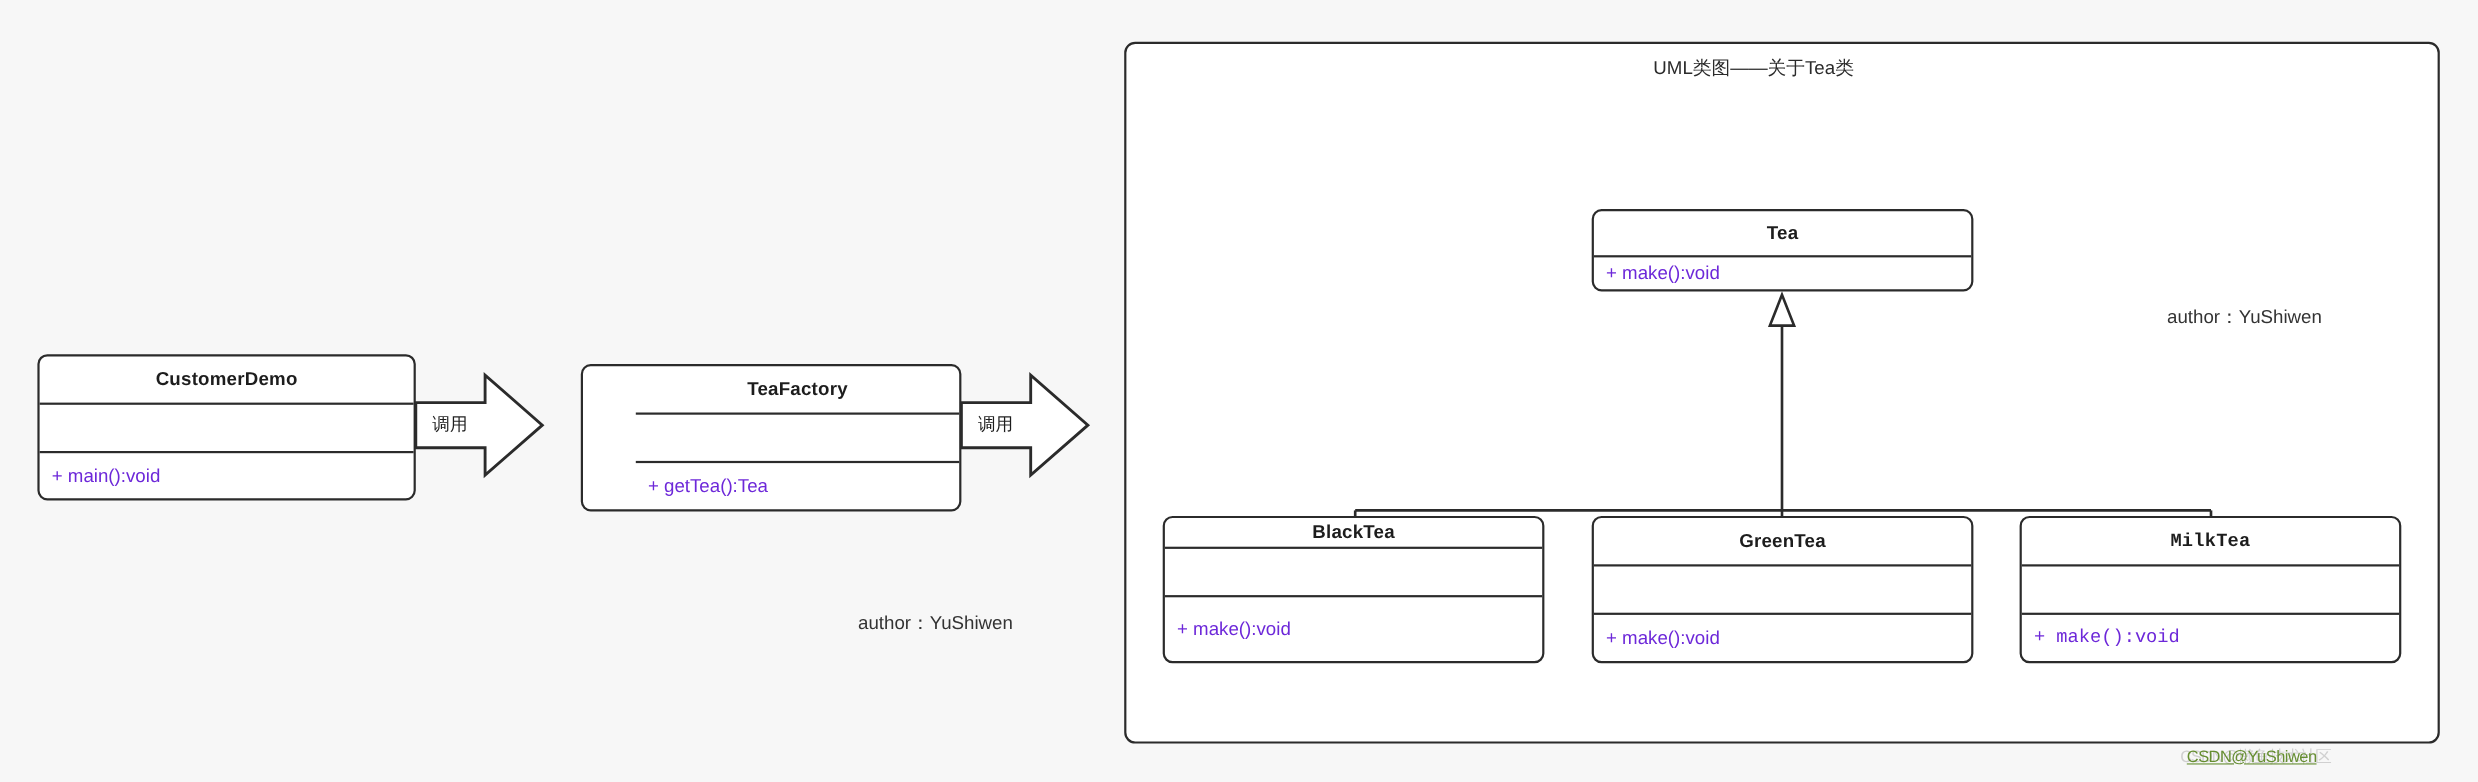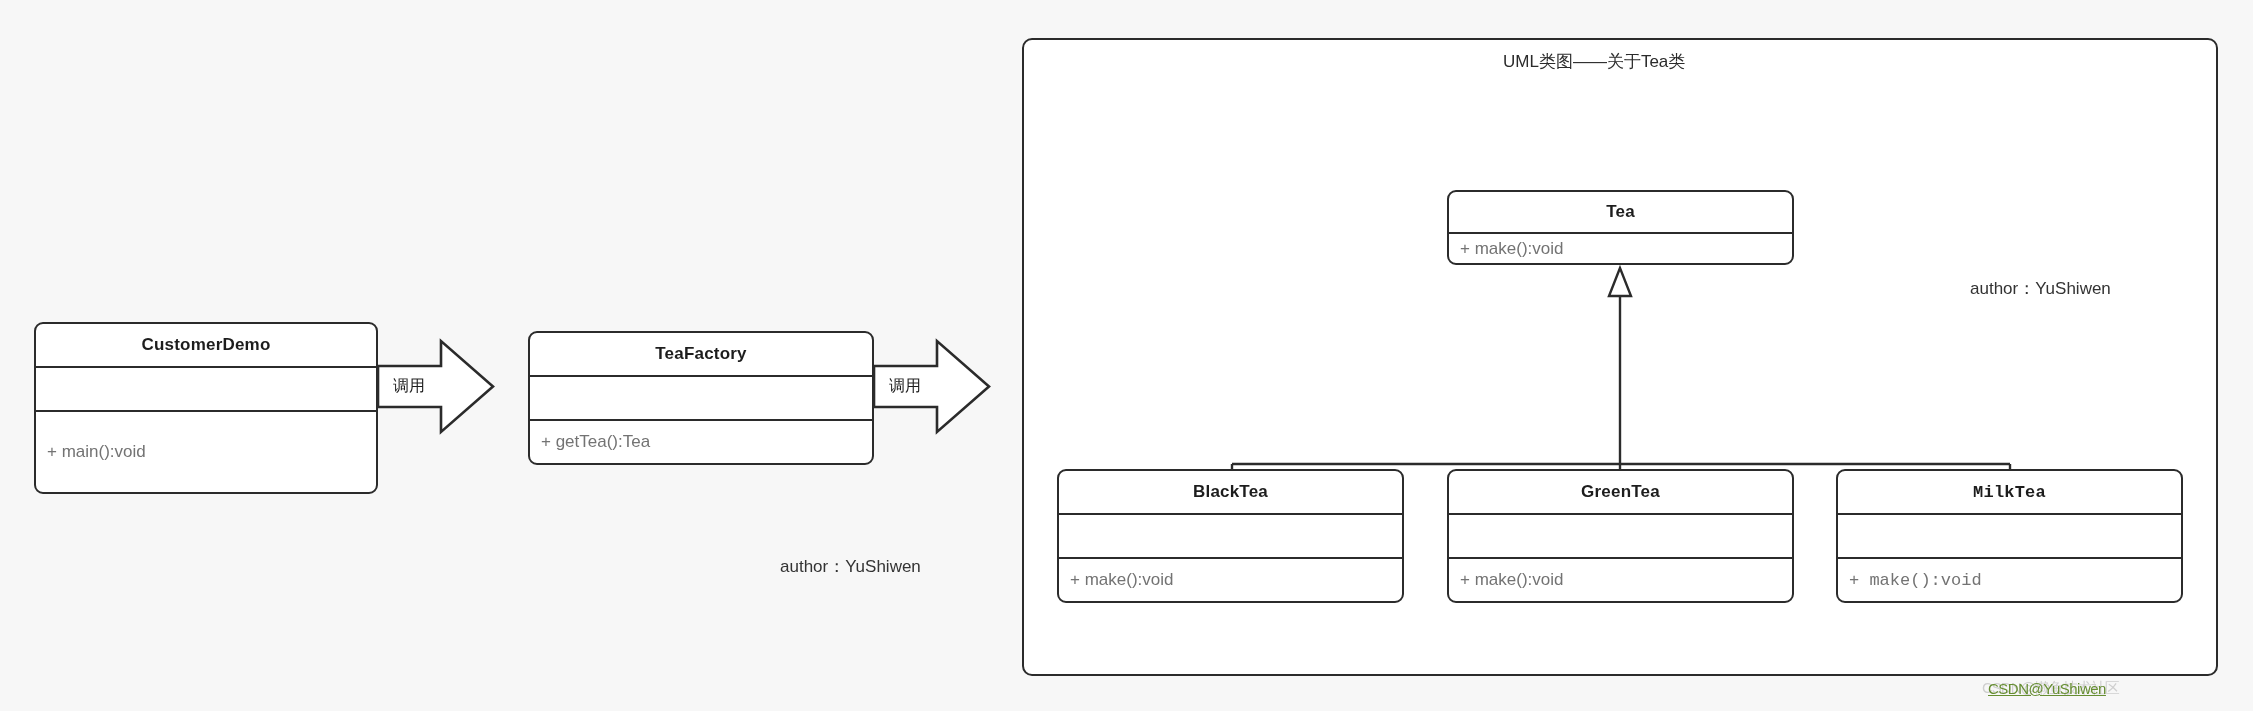--- a/index.html
+++ b/index.html
@@ -44,21 +44,21 @@
     letter-spacing: 0.2px;
   }
   .cmp-attrs {
     justify-content: flex-start;
   }
   .cmp-ops {
     justify-content: flex-start;
     padding-left: 11px;
     font-size: 17px;
     font-weight: 400;
-    color: #737373;
+    color: #6d28d9;
   }
 
   
   .block-arrow {
     position: absolute;
     text-align: center;
   }
   .block-arrow svg { display: block; overflow: visible; }
   .arrow-label {
     position: absolute;
@@ -116,34 +116,34 @@
     color: #4d7c0f;
     letter-spacing: -0.5px;
     text-decoration: underline;
   }
 </style>
 </head>
 <body>
 
 <div id="canvas">
 
-  <div class="uml-box" id="box-customer-demo" style="left:34px; top:322px; width:344px; height:172px;">
+  <div class="uml-box" id="box-customer-demo" style="left:34px; top:322px; width:344px; height:133px;">
     <div class="uml-compartment cmp-name" style="height:42px;">CustomerDemo</div>
     <div class="uml-compartment cmp-attrs" style="height:44px;"></div>
     <div class="uml-compartment cmp-ops" style="flex:1;">+ main():void</div>
   </div>
 
   <div class="block-arrow" id="block-arrow-1" style="left:378px; top:337px; width:150px; height:99px;">
     <svg width="150" height="99" viewBox="0 0 150 99">
       <path d="M 0,29 L 63,29 L 63,4 L 115,49.5 L 63,95 L 63,70 L 0,70 Z" fill="#ffffff" stroke="#2b2b2b" stroke-width="2.6" stroke-linejoin="miter"></path>
     </svg>
     <span class="arrow-label" style="left:15px; top:39px;">调用</span>
   </div>
 
-  <div class="uml-box" id="box-tea-factory" style="left:528px; top:331px; width:346px; height:134px;">
+  <div class="uml-box" id="box-tea-factory" style="left:528px; top:331px; width:346px; height:134px;padding-left:48px;">
     <div class="uml-compartment cmp-name" style="height:42px;">TeaFactory</div>
     <div class="uml-compartment cmp-attrs" style="height:44px;"></div>
     <div class="uml-compartment cmp-ops" style="flex:1;">+ getTea():Tea</div>
   </div>
 
   <div class="block-arrow" id="block-arrow-2" style="left:874px; top:337px; width:150px; height:99px;">
     <svg width="150" height="99" viewBox="0 0 150 99">
       <path d="M 0,29 L 63,29 L 63,4 L 115,49.5 L 63,95 L 63,70 L 0,70 Z" fill="#ffffff" stroke="#2b2b2b" stroke-width="2.6" stroke-linejoin="miter"></path>
     </svg>
     <span class="arrow-label" style="left:15px; top:39px;">调用</span>
@@ -169,21 +169,21 @@
     <path d="M 1232,464 L 2010,464" fill="none" stroke="#2b2b2b" stroke-width="2.4"></path>
 
     <path d="M 1232,464 L 1232,523" fill="none" stroke="#2b2b2b" stroke-width="2.4"></path>
 
     <path d="M 1620,464 L 1620,523" fill="none" stroke="#2b2b2b" stroke-width="2.4"></path>
 
     <path d="M 2010,464 L 2010,523" fill="none" stroke="#2b2b2b" stroke-width="2.4"></path>
   </svg>
 
   <div class="uml-box" id="box-black-tea" style="left:1057px; top:469px; width:347px; height:134px;">
-    <div class="uml-compartment cmp-name" style="height:42px;">BlackTea</div>
+    <div class="uml-compartment cmp-name" style="height:26px;">BlackTea</div>
     <div class="uml-compartment cmp-attrs" style="height:44px;"></div>
     <div class="uml-compartment cmp-ops" style="flex:1;">+ make():void</div>
   </div>
 
   <div class="uml-box" id="box-green-tea" style="left:1447px; top:469px; width:347px; height:134px;text-align:right;">
     <div class="uml-compartment cmp-name" style="height:42px;">GreenTea</div>
     <div class="uml-compartment cmp-attrs" style="height:44px;"></div>
     <div class="uml-compartment cmp-ops" style="flex:1;">+ make():void</div>
   </div>
 

